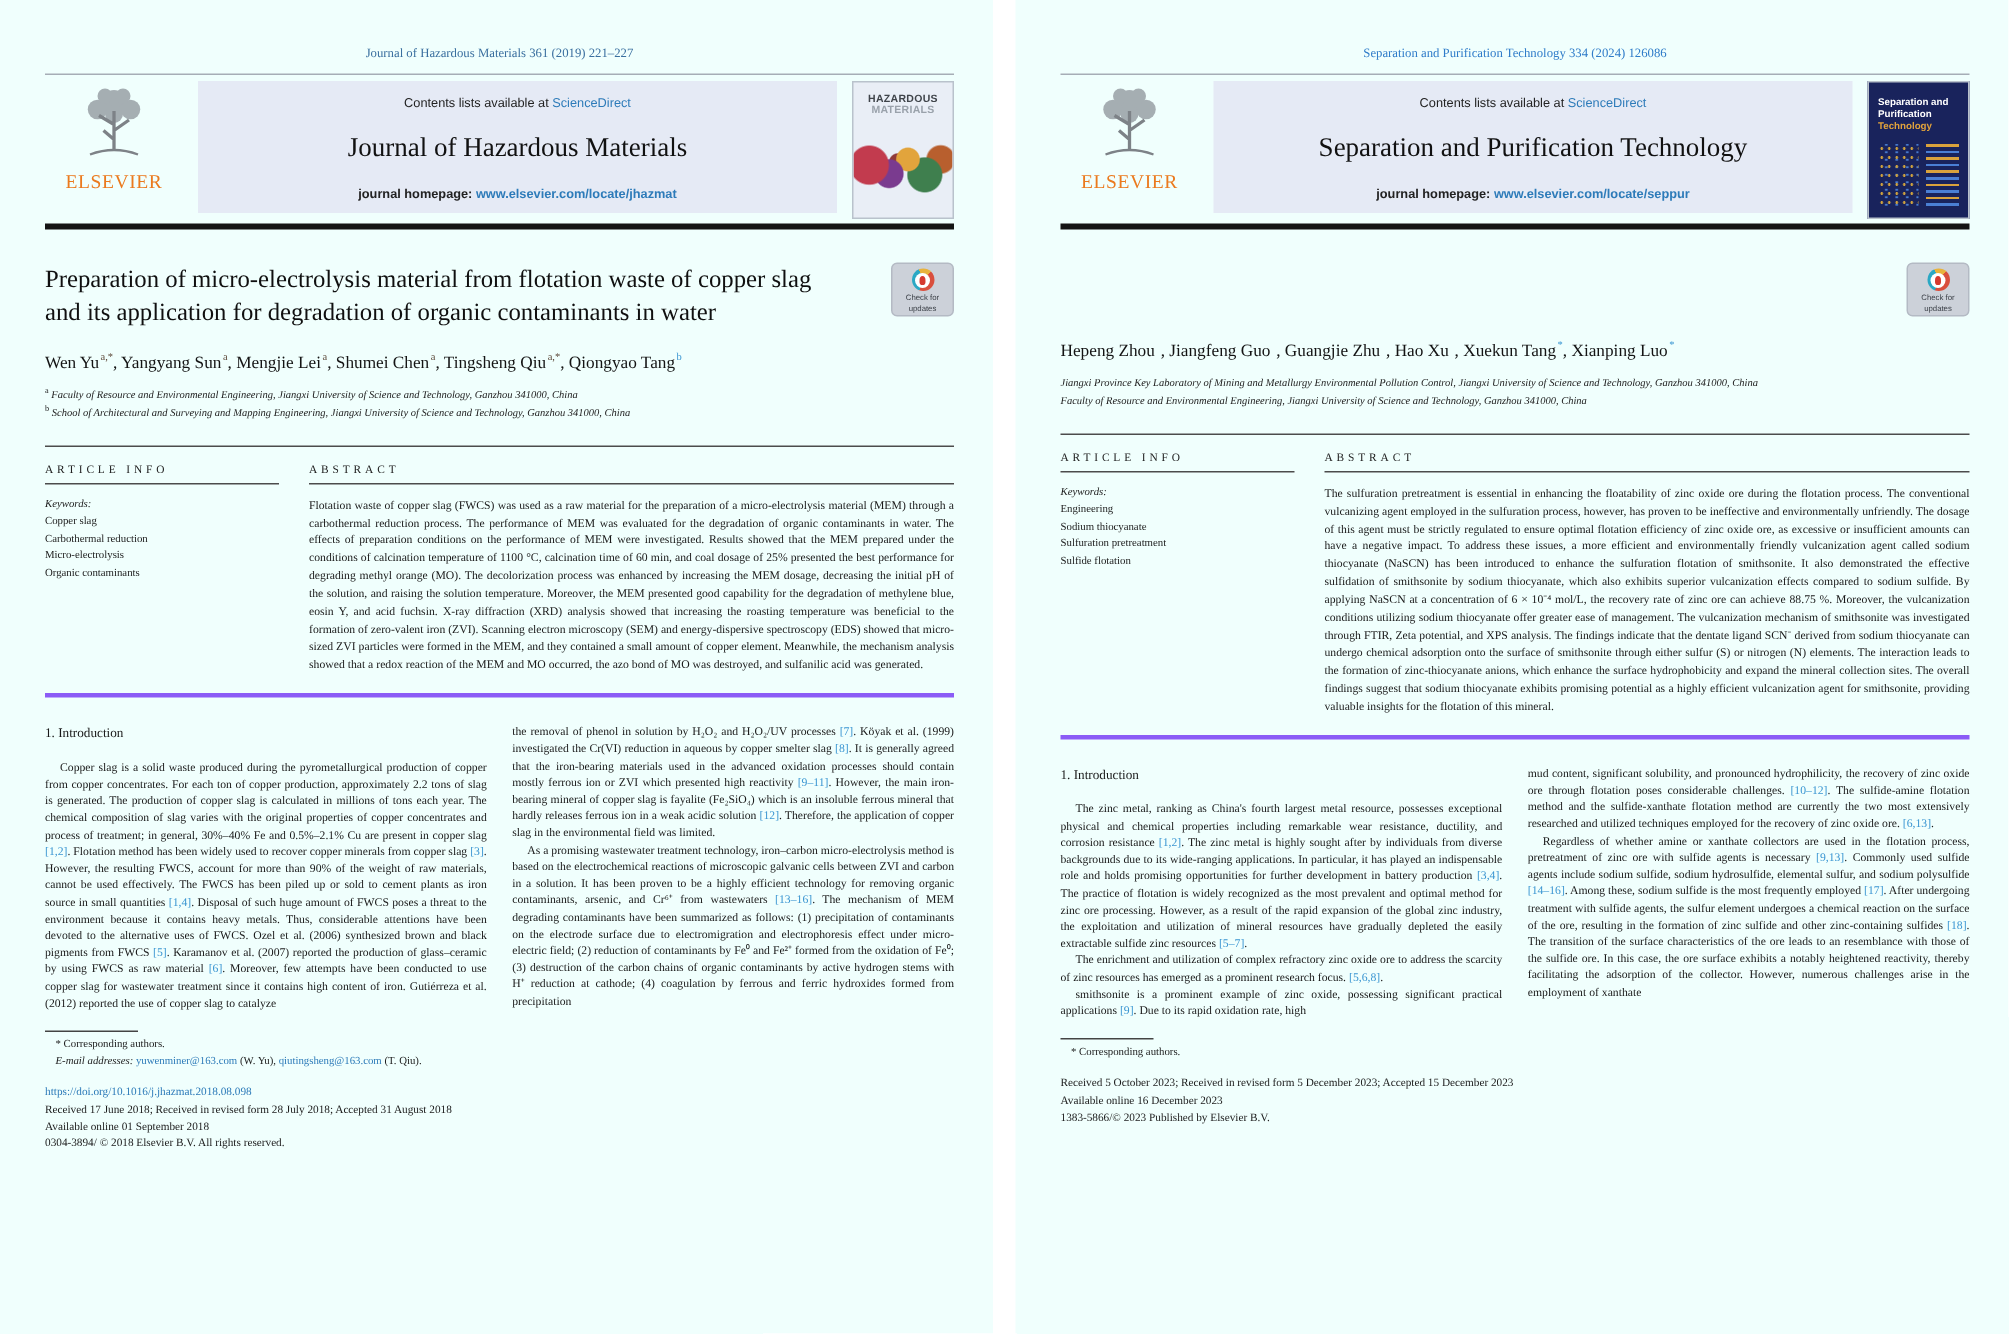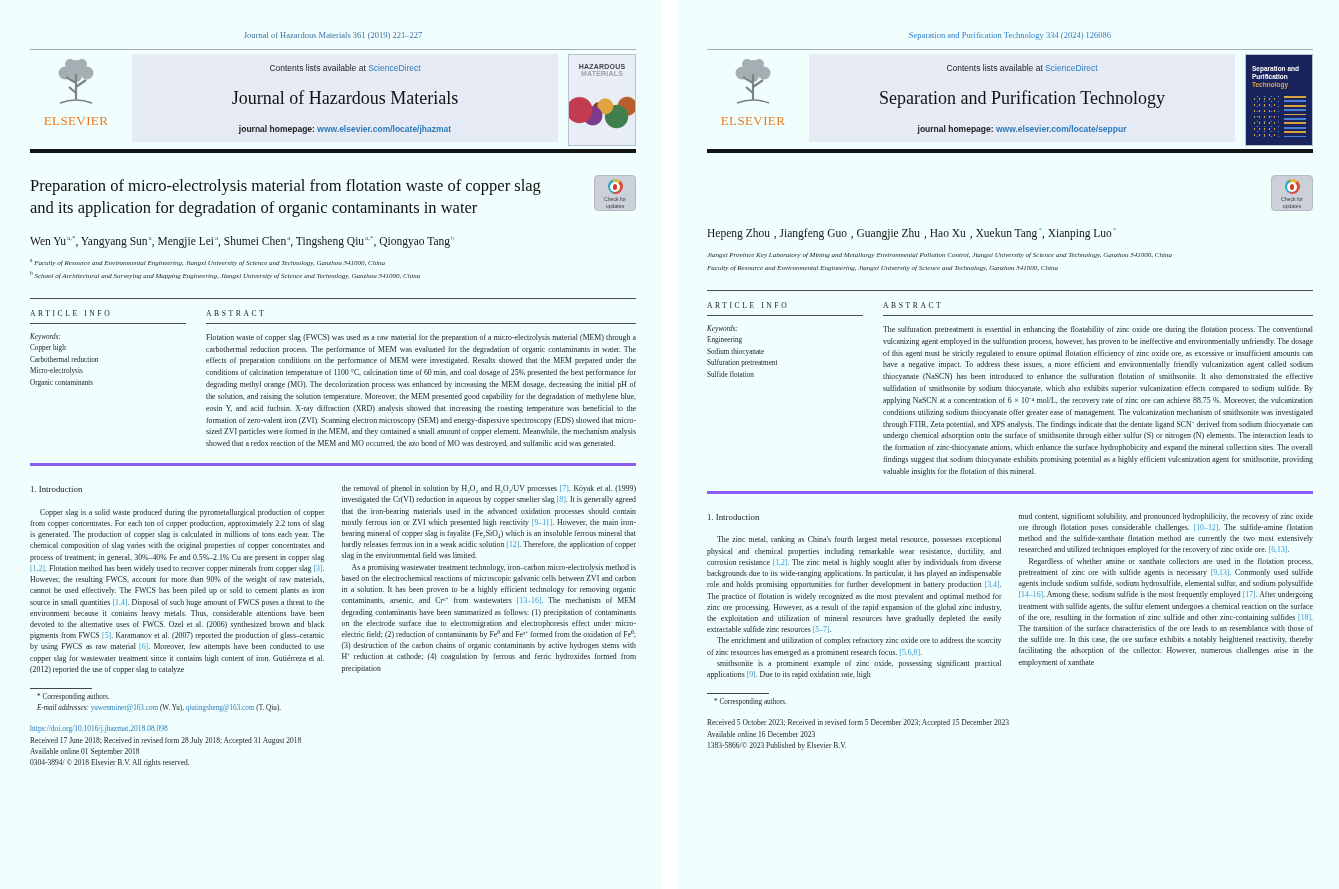--- a/index.html
+++ b/index.html
@@ -141,21 +141,21 @@
 
     <div class="affils">
       <div><sup>a</sup><span> Faculty of Resource and Environmental Engineering, Jiangxi University of Science and Technology, Ganzhou 341000, China</span></div>
       <div><sup>b</sup><span> School of Architectural and Surveying and Mapping Engineering, Jiangxi University of Science and Technology, Ganzhou 341000, China</span></div>
     </div>
 
     <div class="info-section">
       <div class="info-col">
         <div class="col-heading">ARTICLE INFO</div>
         <div class="kw-label">Keywords:</div>
-        <div class="kw">Copper high</div>
+        <div class="kw">Copper slag</div>
         <div class="kw">Carbothermal reduction</div>
         <div class="kw">Micro-electrolysis</div>
         <div class="kw">Organic contaminants</div>
       </div>
       <div class="abs-col">
         <div class="col-heading">ABSTRACT</div>
         <div class="abstract">Flotation waste of copper slag (FWCS) was used as a raw material for the preparation of a micro-electrolysis material (MEM) through a carbothermal reduction process. The performance of MEM was evaluated for the degradation of organic contaminants in water. The effects of preparation conditions on the performance of MEM were investigated. Results showed that the MEM prepared under the conditions of calcination temperature of 1100 °C, calcination time of 60 min, and coal dosage of 25% presented the best performance for degrading methyl orange (MO). The decolorization process was enhanced by increasing the MEM dosage, decreasing the initial pH of the solution, and raising the solution temperature. Moreover, the MEM presented good capability for the degradation of methylene blue, eosin Y, and acid fuchsin. X-ray diffraction (XRD) analysis showed that increasing the roasting temperature was beneficial to the formation of zero-valent iron (ZVI). Scanning electron microscopy (SEM) and energy-dispersive spectroscopy (EDS) showed that micro-sized ZVI particles were formed in the MEM, and they contained a small amount of copper element. Meanwhile, the mechanism analysis showed that a redox reaction of the MEM and MO occurred, the azo bond of MO was destroyed, and sulfanilic acid was generated.</div>
       </div>
     </div>
 

